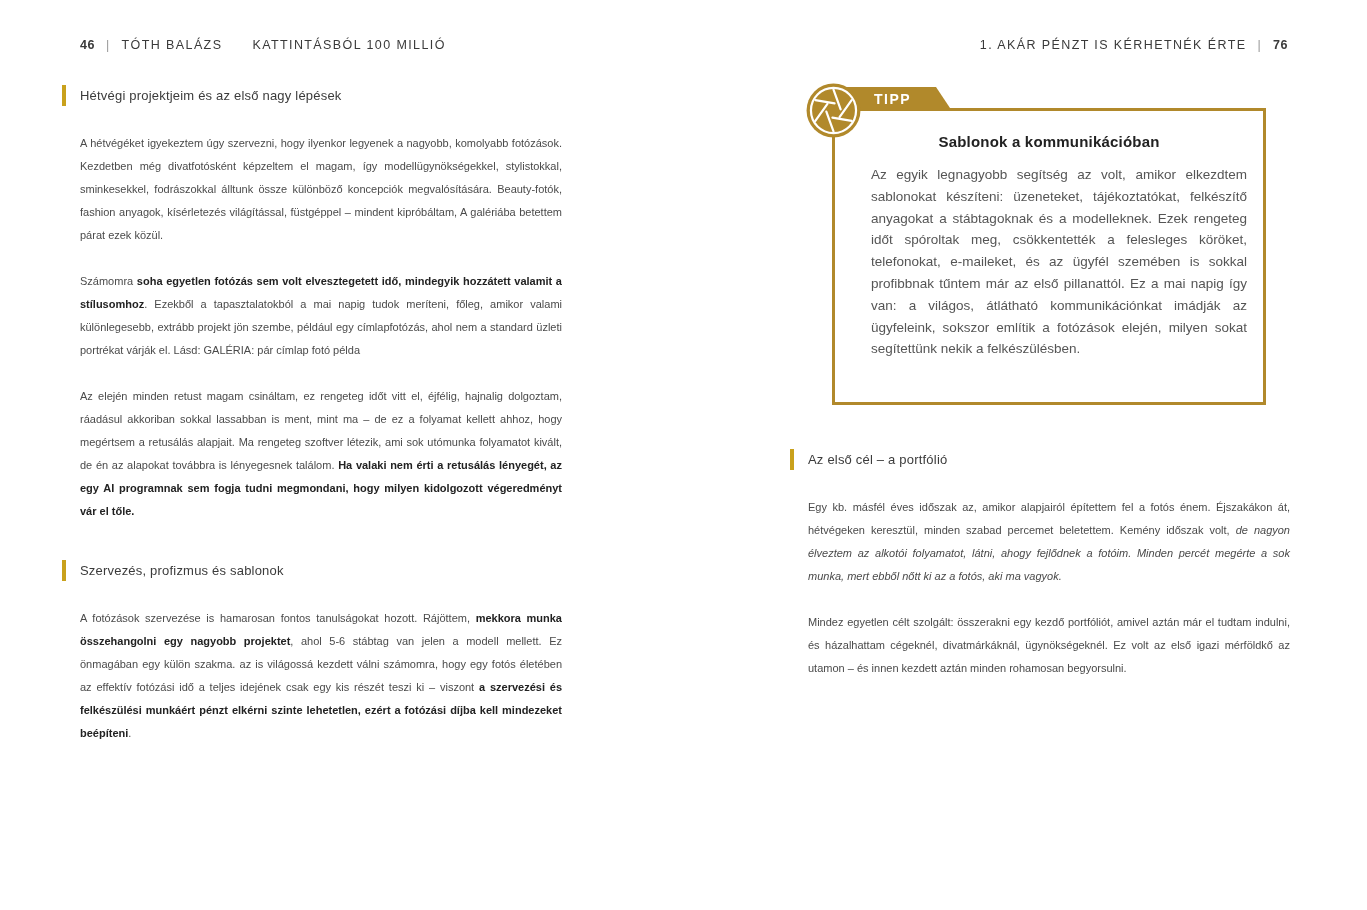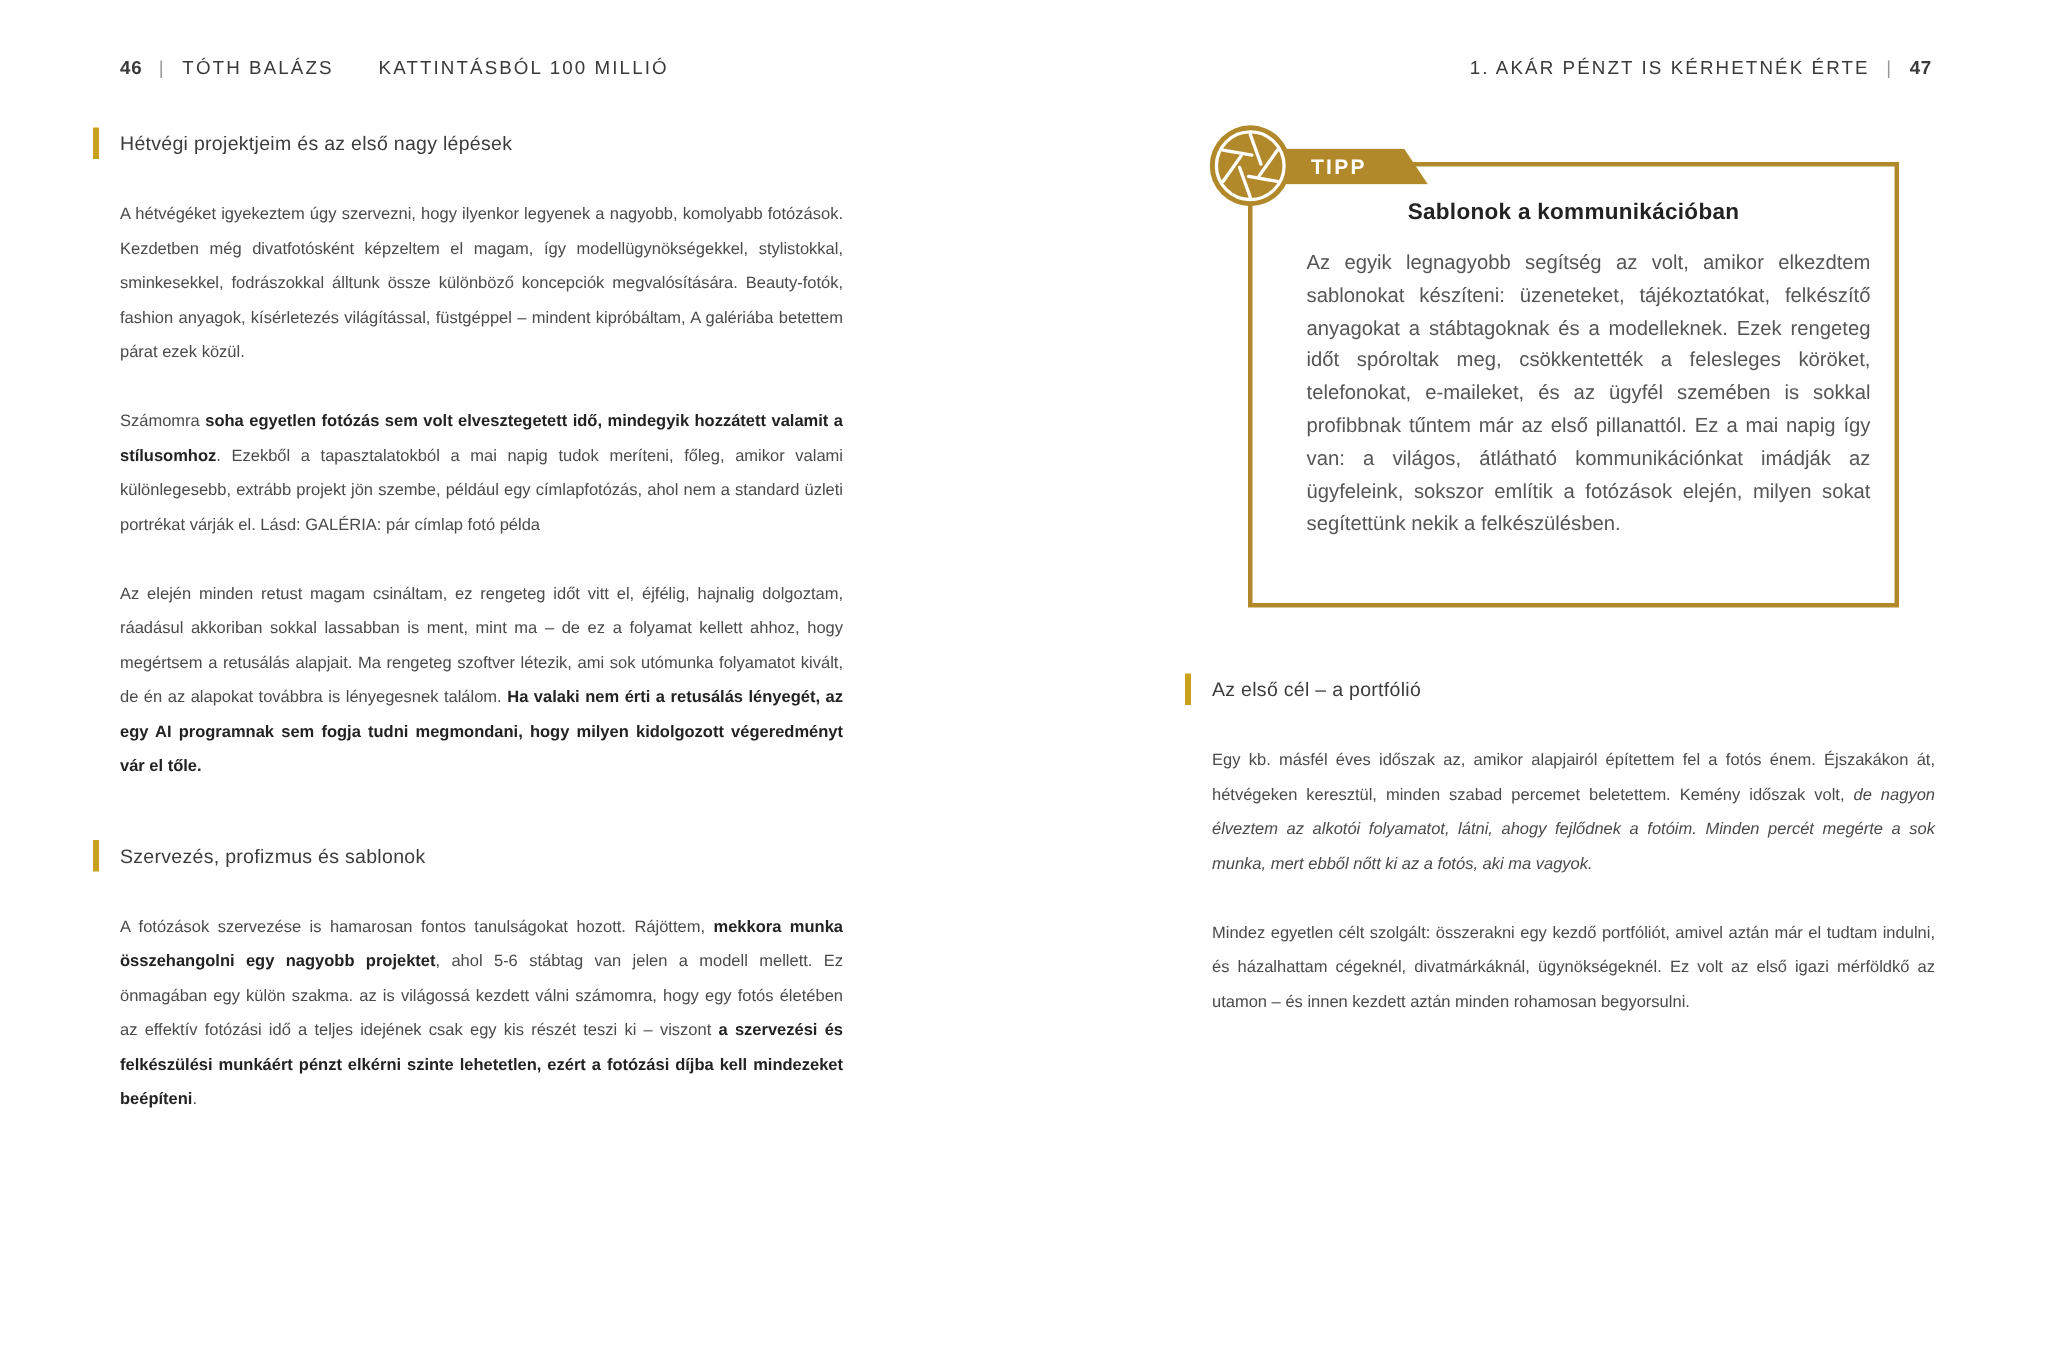--- a/index.html
+++ b/index.html
@@ -69,21 +69,20 @@
     padding:0 16px 0 36px;
     font-size:13.5px;line-height:21.8px;
     text-align:justify;color:#555555;
   }
   .tip-banner{
     position:absolute;
     left:840px;top:87px;
     width:112px;height:24px;
     background:var(--gold-tip);
     clip-path:polygon(0 0, calc(100% - 16px) 0, 100% 100%, 0 100%);
-    margin-top:12px;
   }
   .tip-banner span{
     display:block;
     padding-left:34px;
     font-size:14px;font-weight:bold;color:#ffffff;
     letter-spacing:1.5px;line-height:24px;
   }
   .tip-icon{
     position:absolute;
     left:806px;top:83px;
@@ -93,21 +92,21 @@
 </head>
 <body>
 
 <div class="page" style="--gold-bar: #C9A11C; --gold-tip: #B1892B;">
 
   <div class="running-header running-header-left">
     <span class="pagenum">46</span><span class="hdr-sep">|</span><span>TÓTH BALÁZS</span><span class="hdr-book">KATTINTÁSBÓL 100 MILLIÓ</span>
   </div>
 
   <div class="running-header running-header-right">
-    <span>1. AKÁR PÉNZT IS KÉRHETNÉK ÉRTE</span><span class="hdr-sep">|</span><span class="pagenum">47</span>
+    <span>1. AKÁR PÉNZT IS KÉRHETNÉK ÉRTE</span><span class="hdr-sep">|</span><span class="pagenum">76</span>
   </div>
 
   <div class="col col-left">
     <h2 class="section-heading">Hétvégi projektjeim és az első nagy lépések</h2>
     <p class="para"><span>A hétvégéket igyekeztem úgy szervezni, hogy ilyenkor legyenek a nagyobb, komolyabb fotózások. Kezdetben még divatfotósként képzeltem el magam, így modellügynökségekkel, stylistokkal, sminkesekkel, fodrászokkal álltunk össze különböző koncepciók megvalósítására. Beauty-fotók, fashion anyagok, kísérletezés világítással, füstgéppel – mindent kipróbáltam, A galériába betettem párat ezek közül.</span></p>
     <p class="para"><span>Számomra </span><span class="b">soha egyetlen fotózás sem volt elvesztegetett idő, mindegyik hozzátett valamit a stílusomhoz</span><span>. Ezekből a tapasztalatokból a mai napig tudok meríteni, főleg, amikor valami különlegesebb, extrább projekt jön szembe, például egy címlapfotózás, ahol nem a standard üzleti portrékat várják el. Lásd: GALÉRIA: pár címlap fotó példa</span></p>
     <p class="para"><span>Az elején minden retust magam csináltam, ez rengeteg időt vitt el, éjfélig, hajnalig dolgoztam, ráadásul akkoriban sokkal lassabban is ment, mint ma – de ez a folyamat kellett ahhoz, hogy megértsem a retusálás alapjait. Ma rengeteg szoftver létezik, ami sok utómunka folyamatot kivált, de én az alapokat továbbra is lényegesnek találom. </span><span class="b">Ha valaki nem érti a retusálás lényegét, az egy AI programnak sem fogja tudni megmondani, hogy milyen kidolgozott végeredményt vár el tőle.</span></p>
     <h2 class="section-heading" style="margin-top:36px;">Szervezés, profizmus és sablonok</h2>
     <p class="para"><span>A fotózások szervezése is hamarosan fontos tanulságokat hozott. Rájöttem, </span><span class="b">mekkora munka összehangolni egy nagyobb projektet</span><span>, ahol 5-6 stábtag van jelen a modell mellett. Ez önmagában egy külön szakma. az is világossá kezdett válni számomra, hogy egy fotós életében az effektív fotózási idő a teljes idejének csak egy kis részét teszi ki – viszont </span><span class="b">a szervezési és felkészülési munkáért pénzt elkérni szinte lehetetlen, ezért a fotózási díjba kell mindezeket beépíteni</span><span>.</span></p>
   </div>

